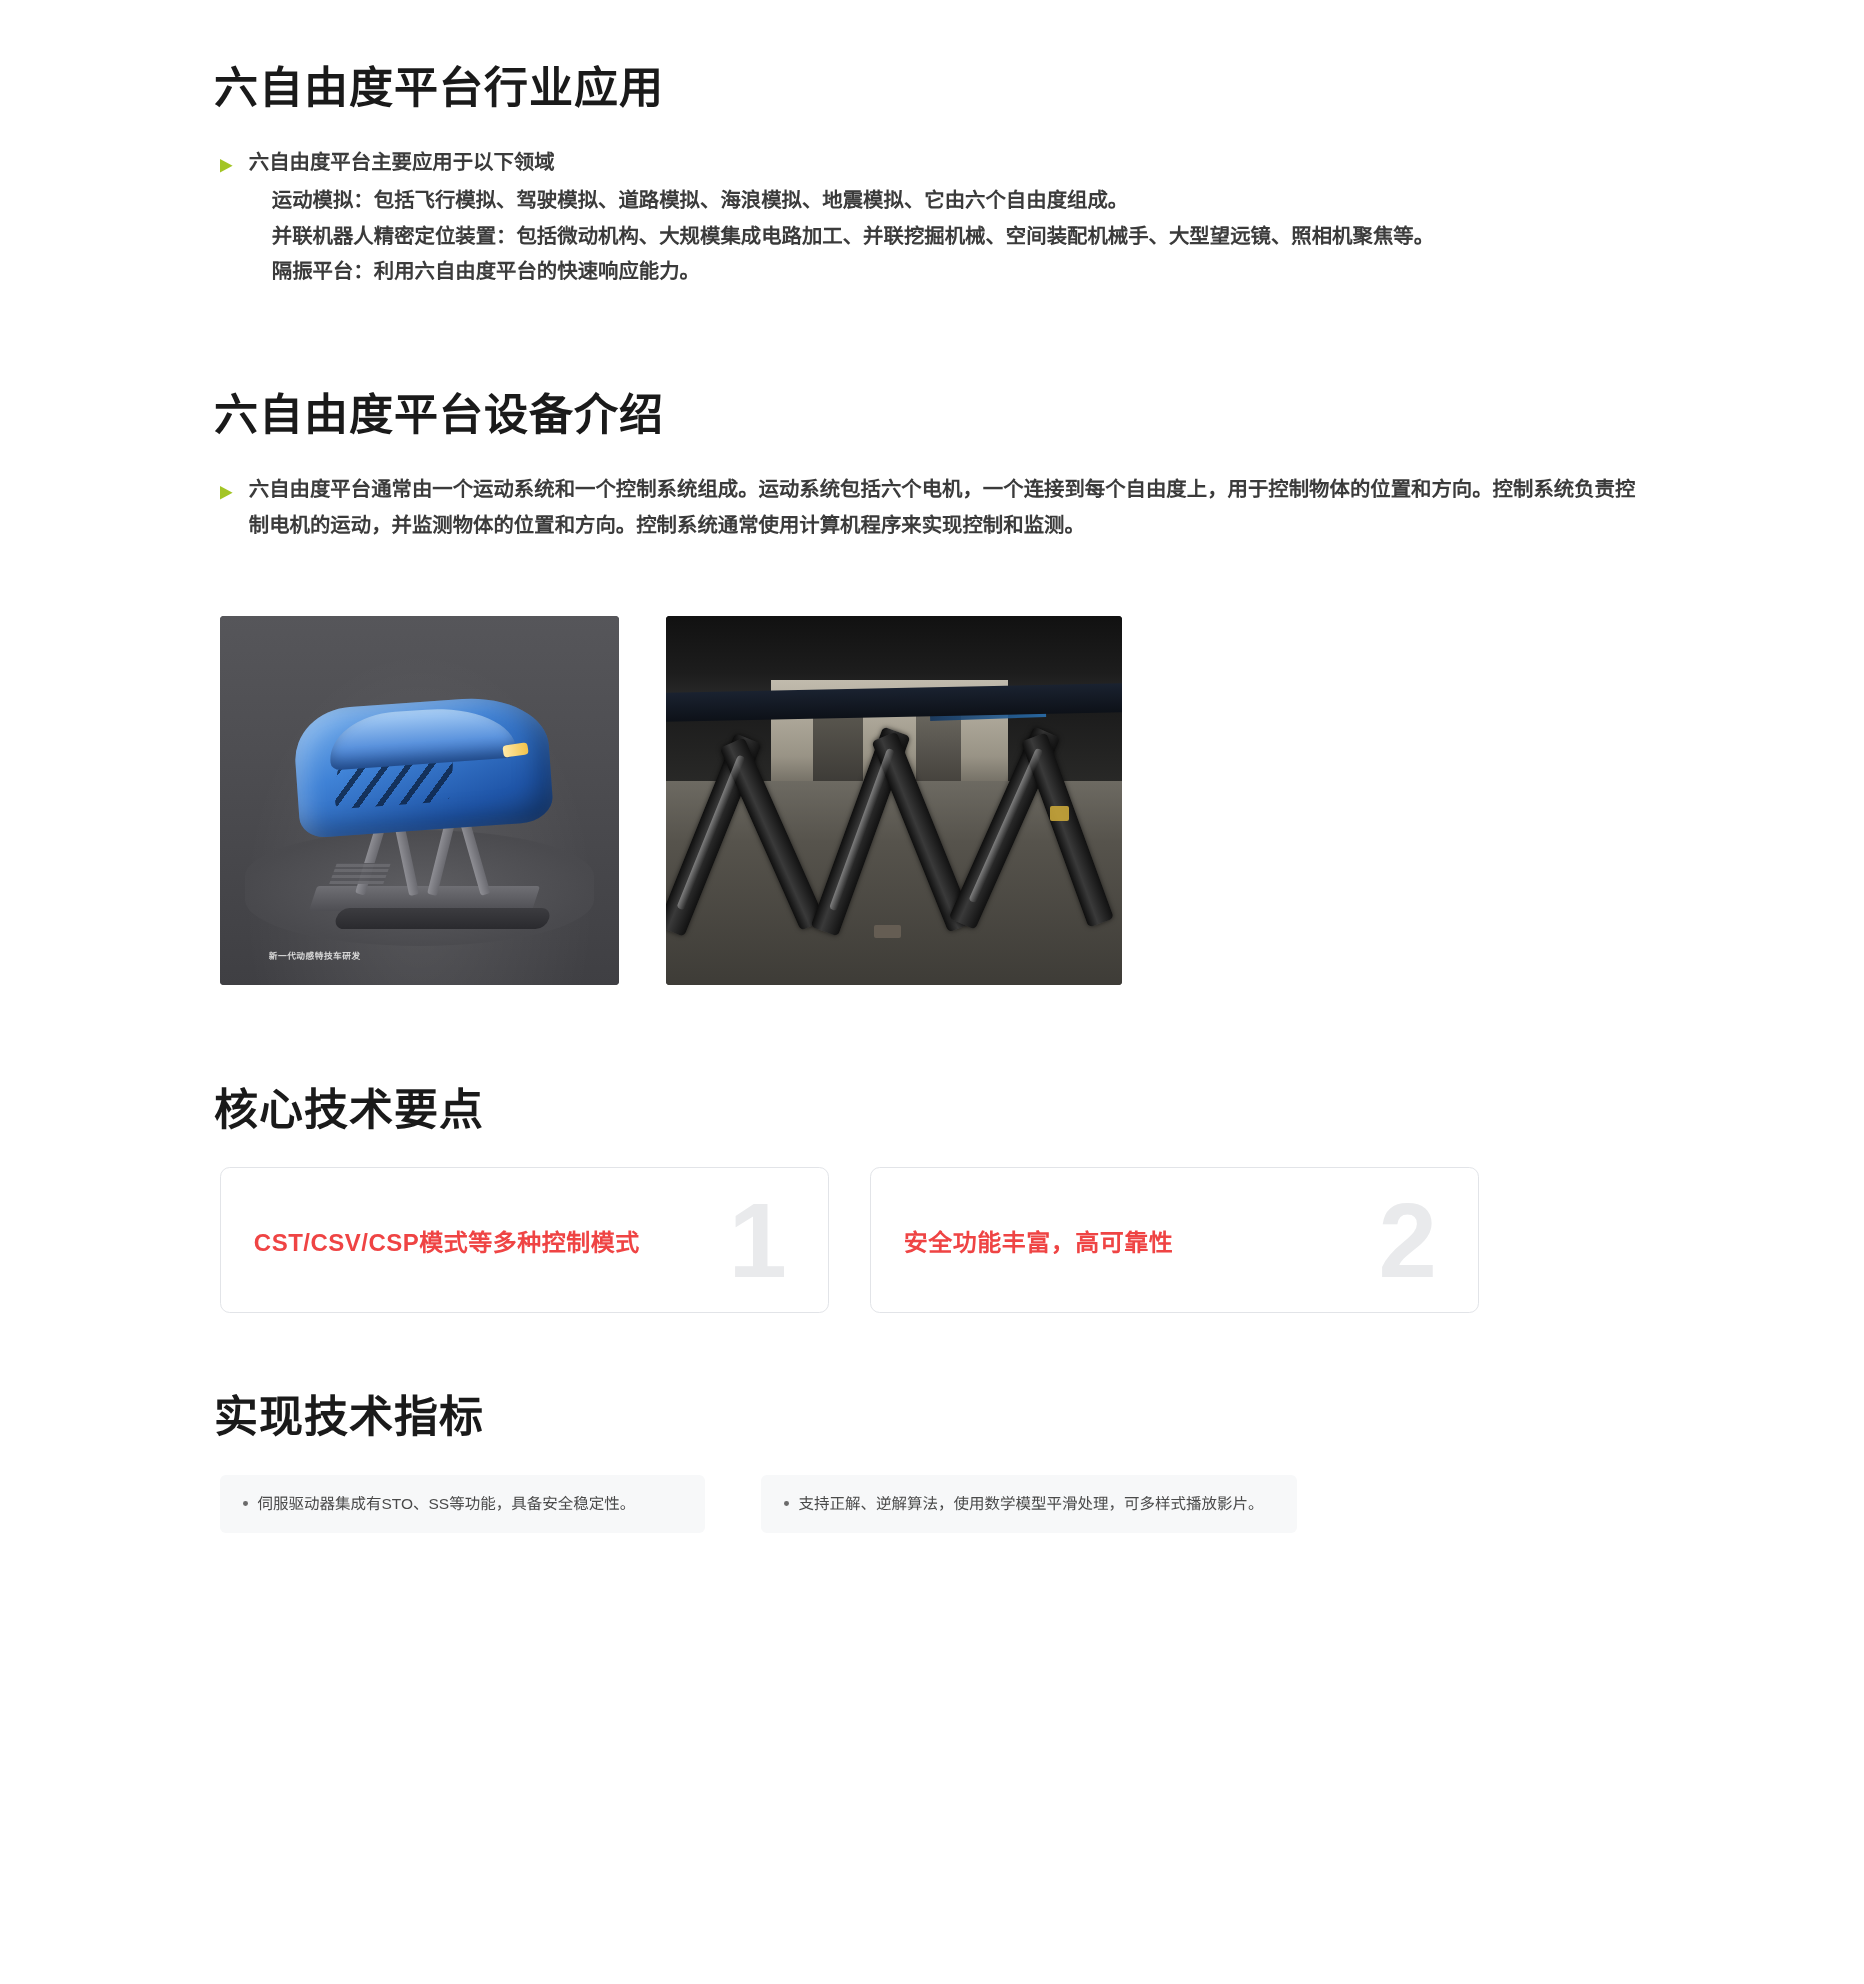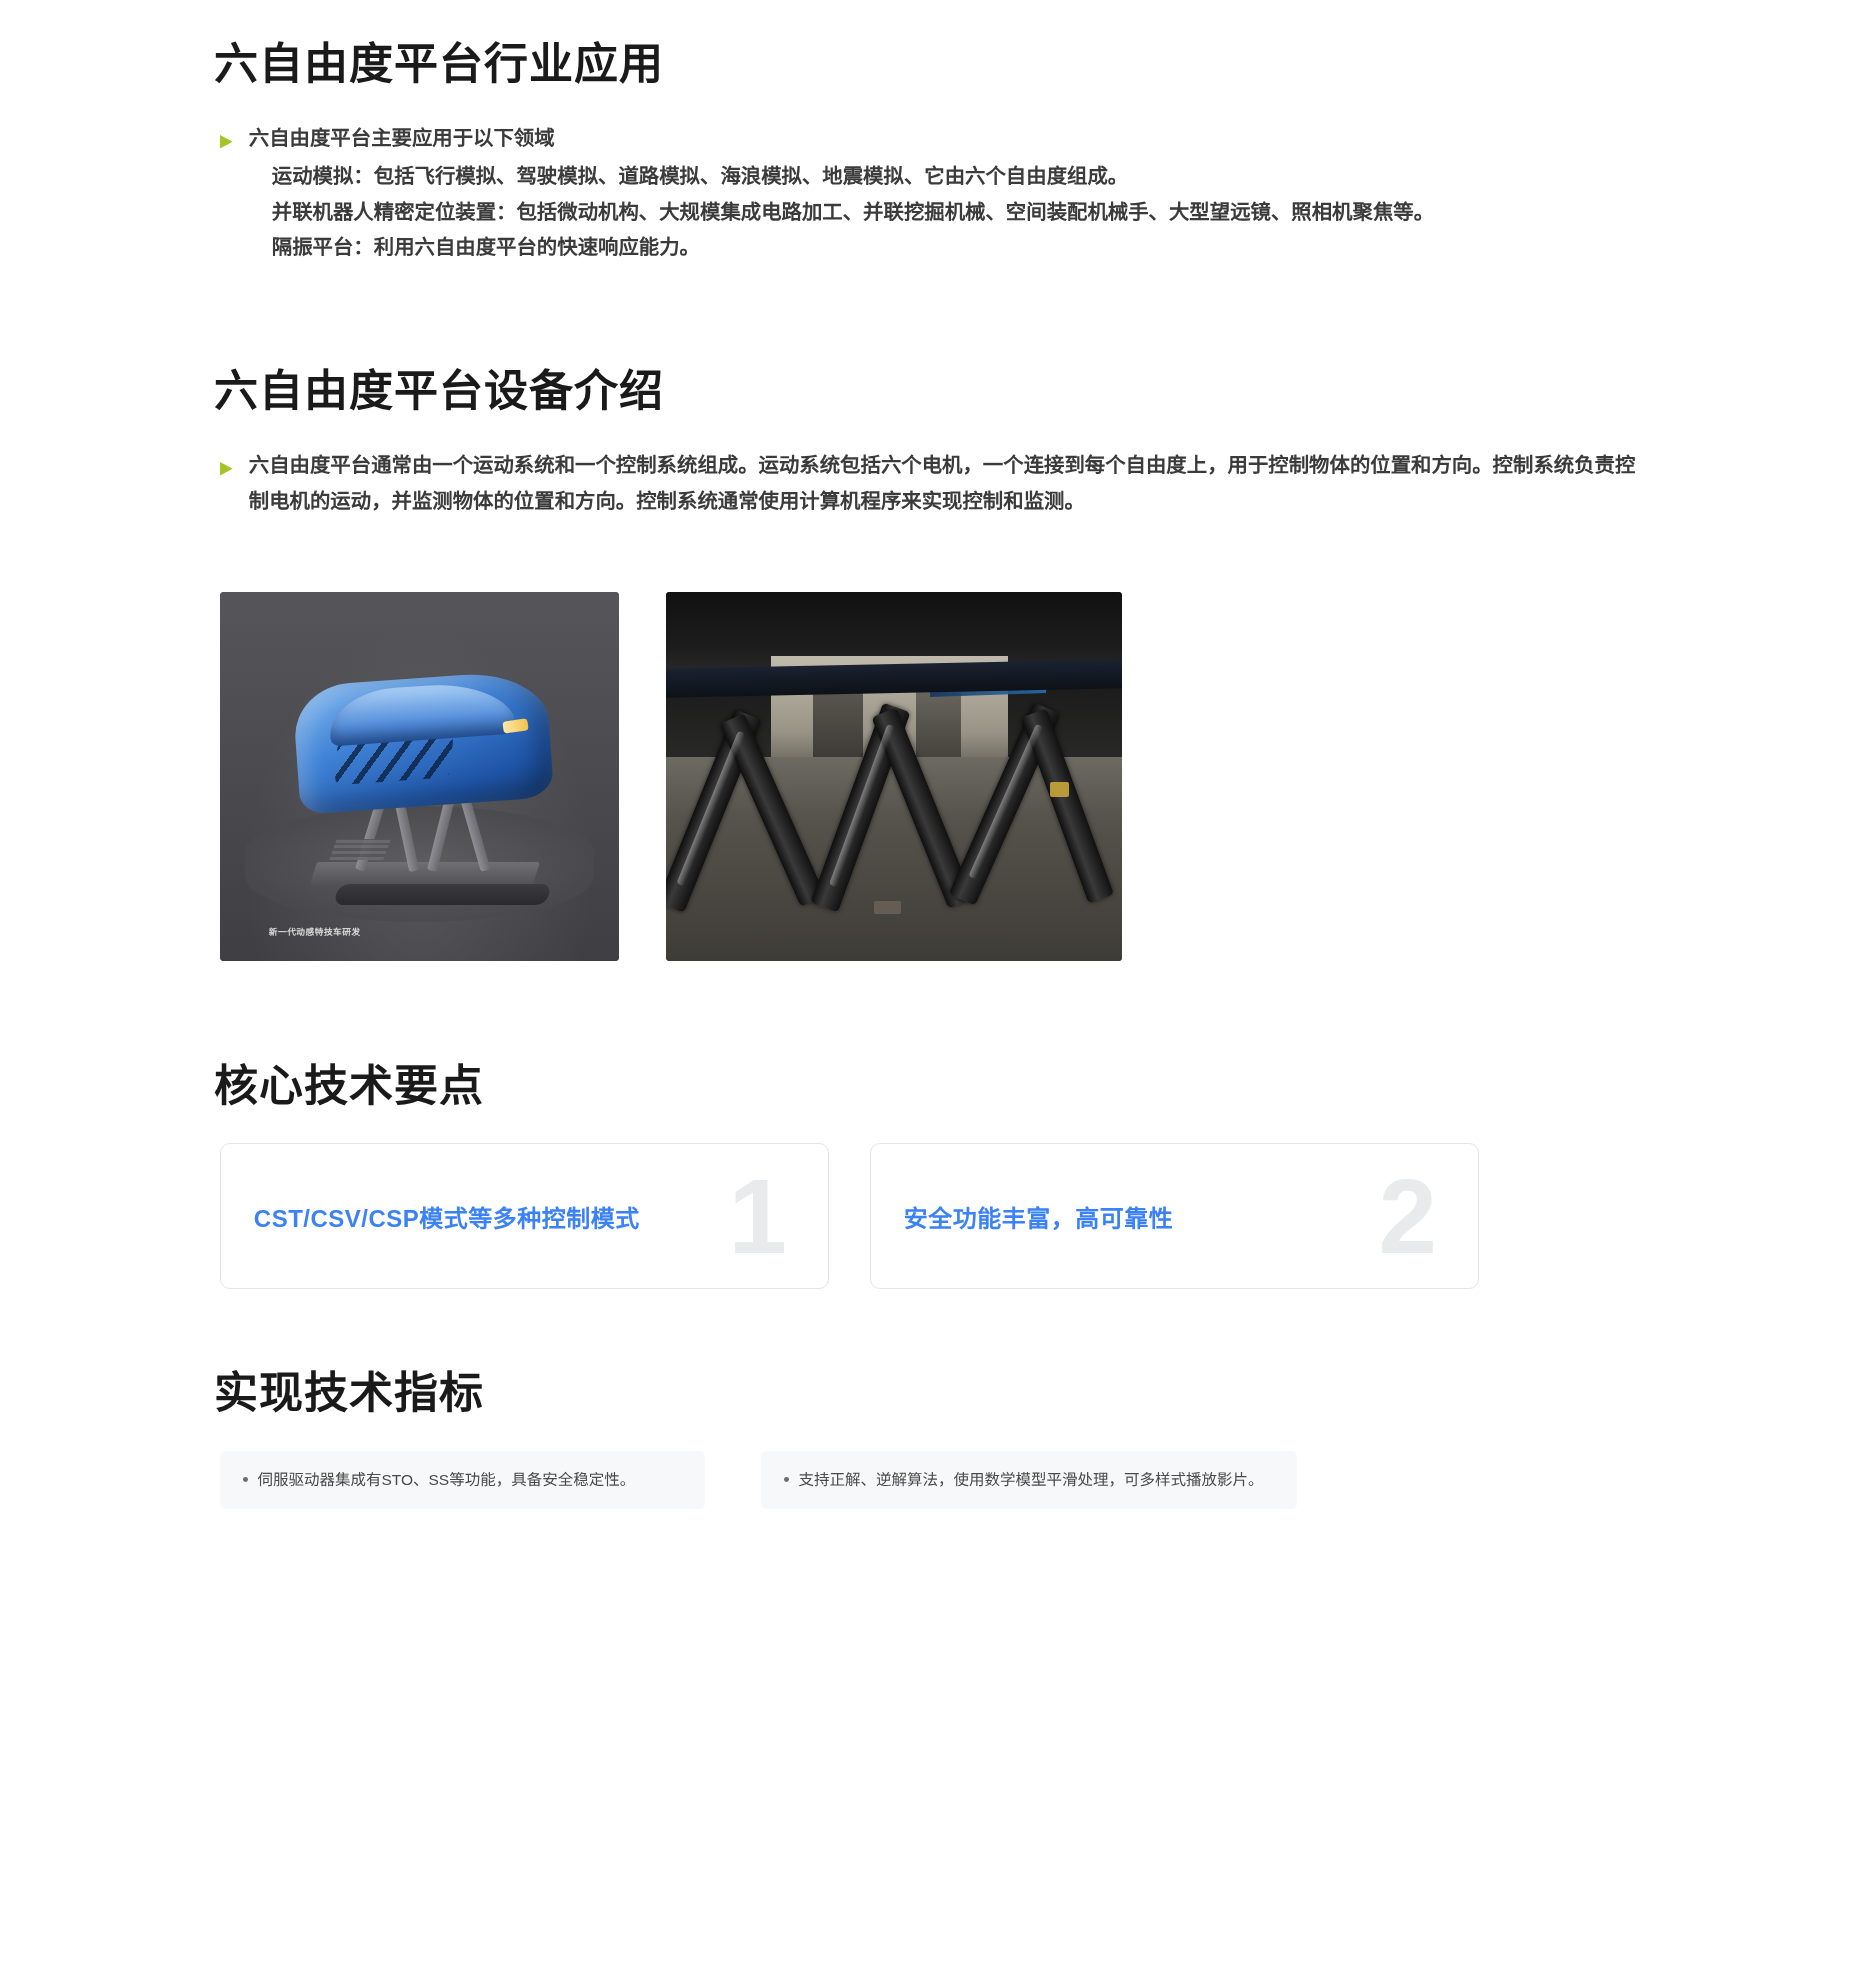--- a/index.html
+++ b/index.html
@@ -16,21 +16,21 @@
     -webkit-font-smoothing: antialiased;
   }
   .page {
     width: 1864px;
     padding: 0 0 39px 0;
     position: relative;
   }
   .content {
     width: 1436px;
     margin: 0 auto;
-    padding-top: 40px;
+    padding-top: 64px;
   }
 
   
   h2.section-title {
     font-size: 44px;
     line-height: 1.1;
     font-weight: 700;
     color: #1a1a1a;
     margin: 0 0 33px 0;
     letter-spacing: 1px;
@@ -245,21 +245,21 @@
     border-radius: 9.7px;
     background: #ffffff;
     display: flex;
     align-items: center;
     padding: 0 33px;
     overflow: hidden;
   }
   .tech-card .label {
     font-size: 24px;
     font-weight: 700;
-    color: #3b82f6;
+    color: #ef4444;
     letter-spacing: 0.5px;
     z-index: 2;
   }
   .tech-card .num {
     position: absolute;
     right: 41px;
     top: 50%;
     transform: translateY(-50%);
     font-size: 105px;
     font-weight: 700;

